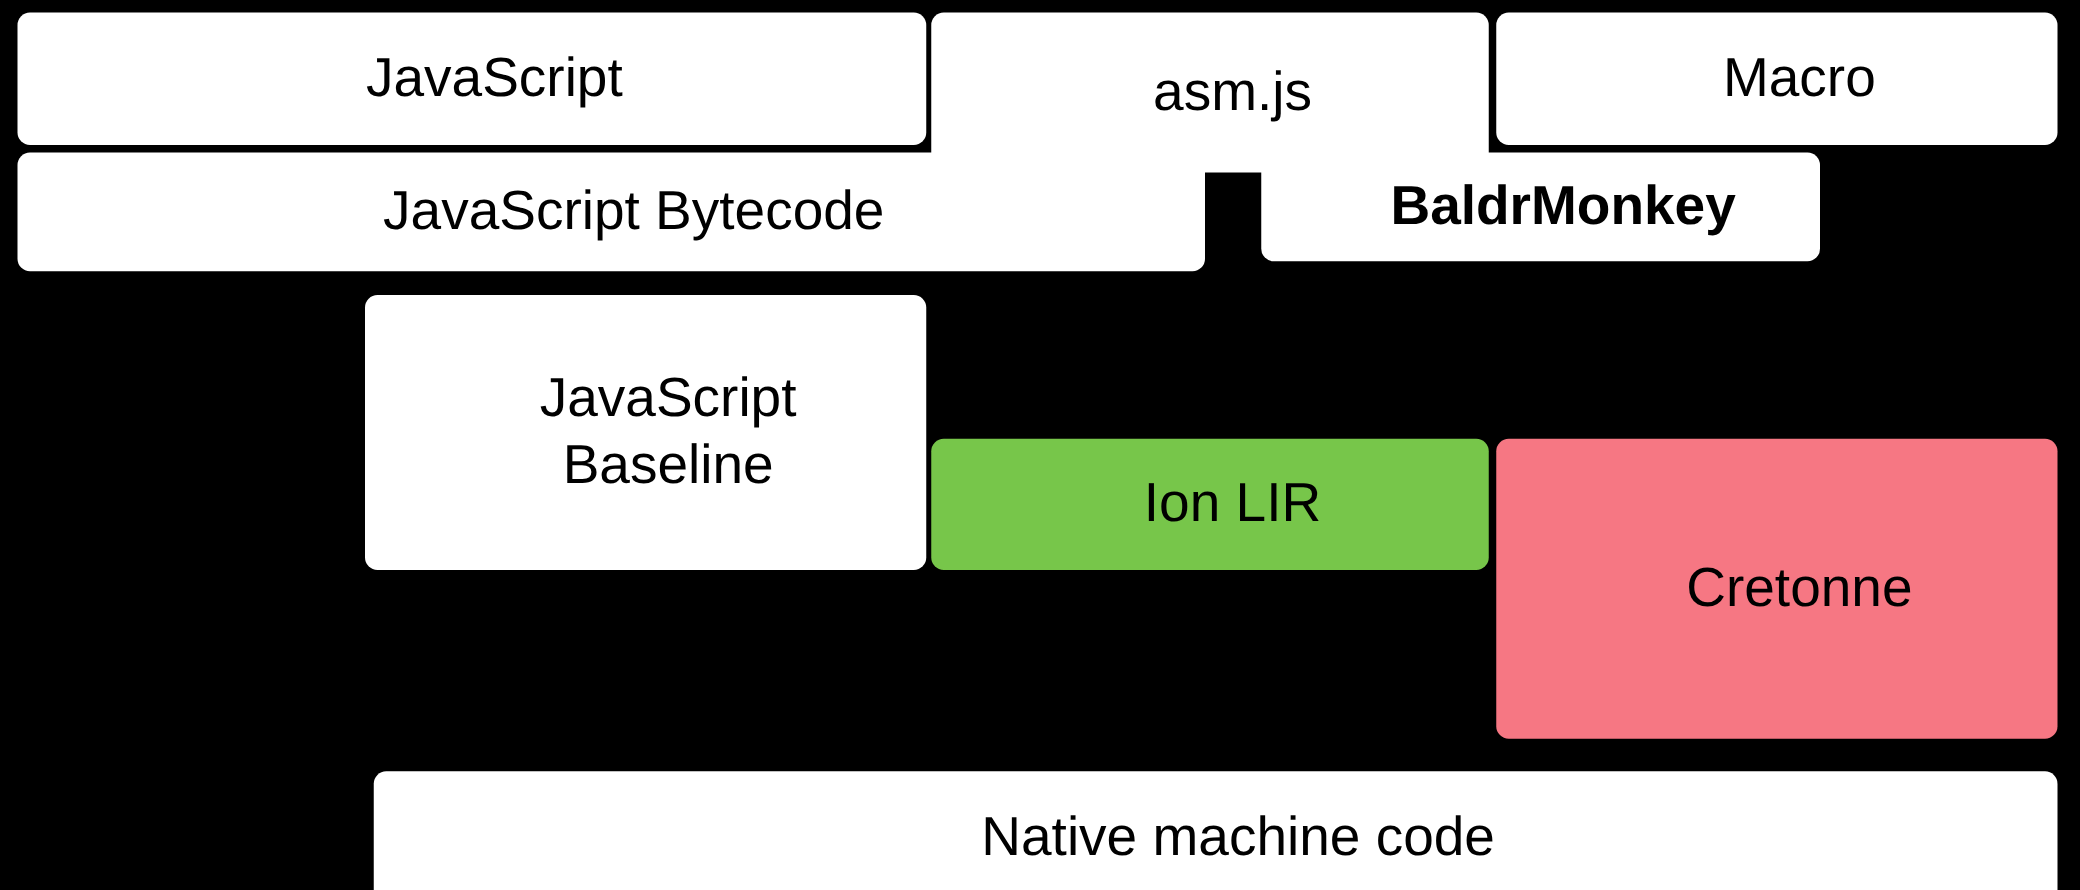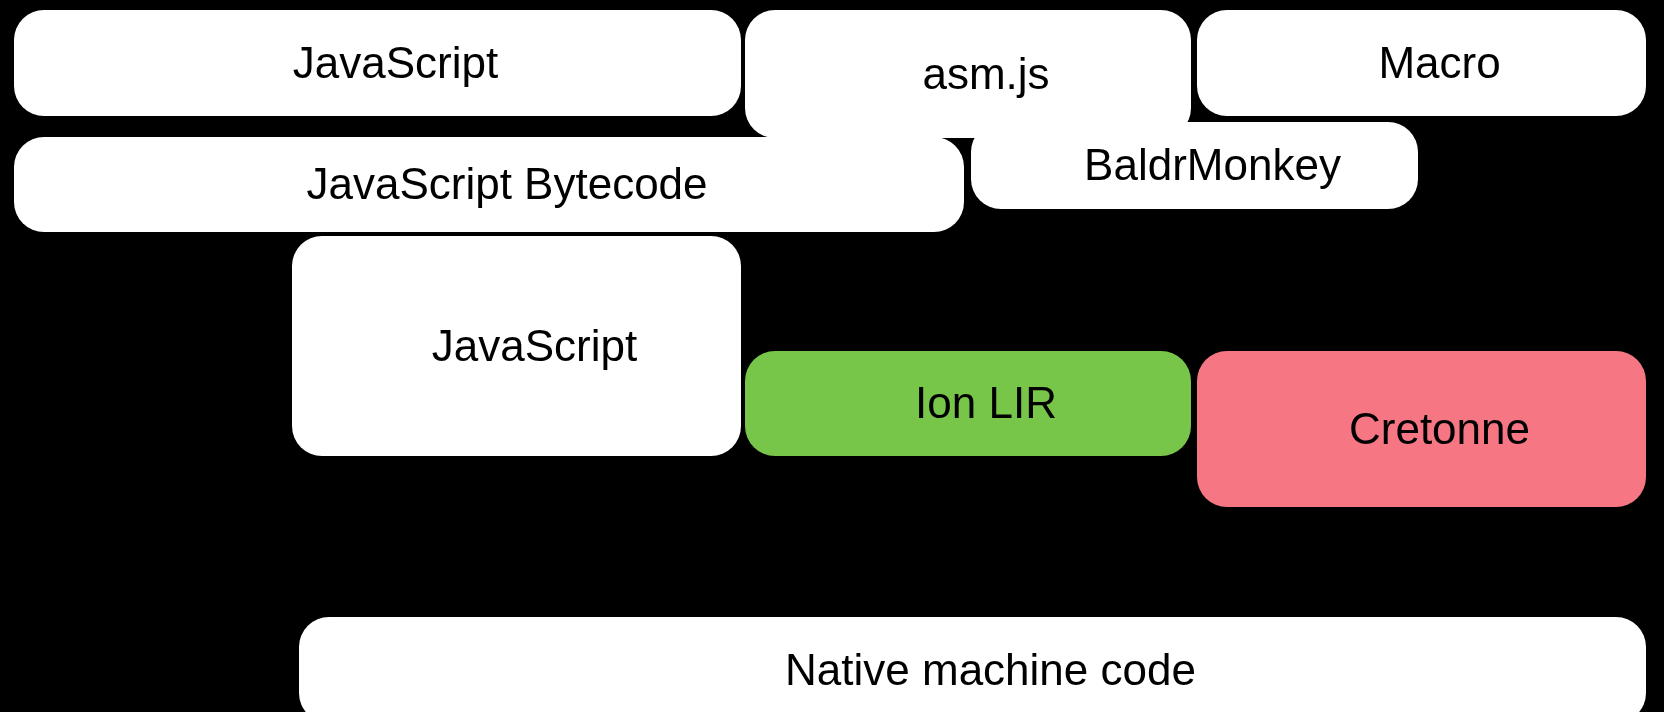--- a/index.html
+++ b/index.html
@@ -10,48 +10,48 @@
   .canvas {
     position: relative;
     width: 1664px;
     height: 712px;
     background: var(--background, #000);
     overflow: hidden;
     font-family: "Liberation Sans", sans-serif;
   }
   .box {
     position: absolute;
-    border-radius: 30px;
+    border-radius: 10px;
     display: flex;
     flex-direction: column;
     align-items: center;
     justify-content: center;
     font-size: 44px;
     line-height: 1.2;
     color: var(--text, #000);
     text-align: center;
     box-sizing: border-box;
     padding-left: 36px;
   }
   .fill-white { background: var(--box-white, #fff); }
   .fill-gray  { background: var(--box-gray,  #eaeaea); }
   .fill-green { background: var(--box-green, #77c64a); }
   .fill-pink  { background: var(--box-pink,  #f67783); }
 
   
   .b-javascript          { left: 14px;   top: 10px;  width: 727px;  height: 106px; }
   .b-asmjs               { left: 745px;  top: 10px;  width: 446px;  height: 128px; }
   .b-wasm                { left: 1197px; top: 10px;  width: 449px;  height: 106px; }
-  .b-js-bytecode         { left: 14px;   top: 122px; width: 950px;  height: 95px; margin-top: 15px; }
-  .b-baldrmonkey         { left: 971px;  top: 122px; width: 447px;  height: 87px; }
+  .b-js-bytecode         { left: 14px;   top: 122px; width: 950px;  height: 95px; }
+  .b-baldrmonkey         { left: 1009px;  top: 122px; width: 447px;  height: 87px; font-weight: bold; }
   .b-interpreter         { left: 14px;   top: 236px; width: 272px;  height: 335px; }
   .b-js-baseline         { left: 292px;  top: 236px; width: 449px;  height: 220px; }
   .b-ion-mir             { left: 745px;  top: 236px; width: 446px;  height: 108px; }
   .b-ion-lir             { left: 745px;  top: 351px; width: 446px;  height: 105px; }
-  .b-cretonne            { left: 1197px; top: 351px; width: 449px;  height: 156px; }
+  .b-cretonne            { left: 1197px; top: 351px; width: 449px;  height: 240px; }
   .b-macro-assembler     { left: 292px;  top: 463px; width: 899px;  height: 108px; }
   .b-native-machine-code { left: 299px;  top: 577px; width: 1347px; height: 106px; margin-top: 40px; }
 </style>
 </head>
 <body>
 
 <div class="canvas">
 
   <div class="box fill-white b-javascript">
     <span>JavaScript</span>
@@ -69,20 +69,21 @@
     <span>JavaScript Bytecode</span>
   </div>
 
   <div class="box fill-white b-baldrmonkey">
     <span>BaldrMonkey</span>
   </div>
 
 
   <div class="box fill-white b-js-baseline">
     <span>JavaScript</span>
+    <span>Baseline</span>
   </div>
 
 
   <div class="box fill-green b-ion-lir">
     <span>Ion LIR</span>
   </div>
 
   <div class="box fill-pink b-cretonne">
     <span>Cretonne</span>
   </div>

